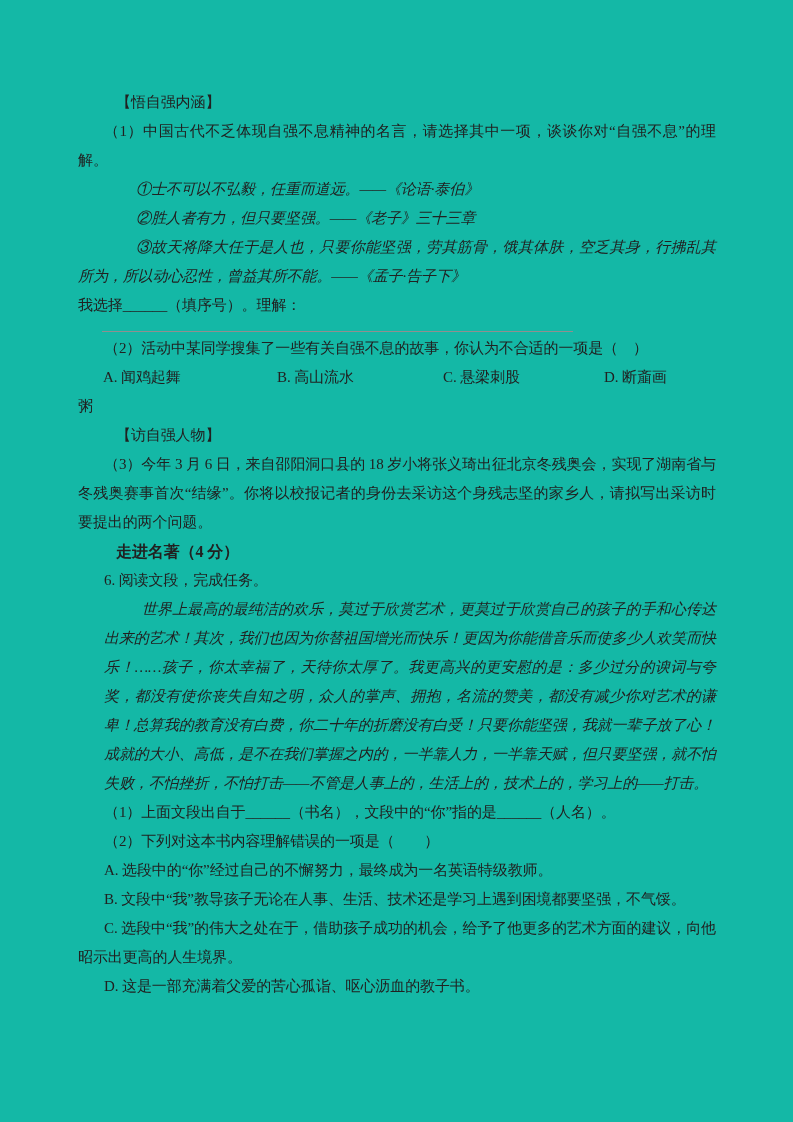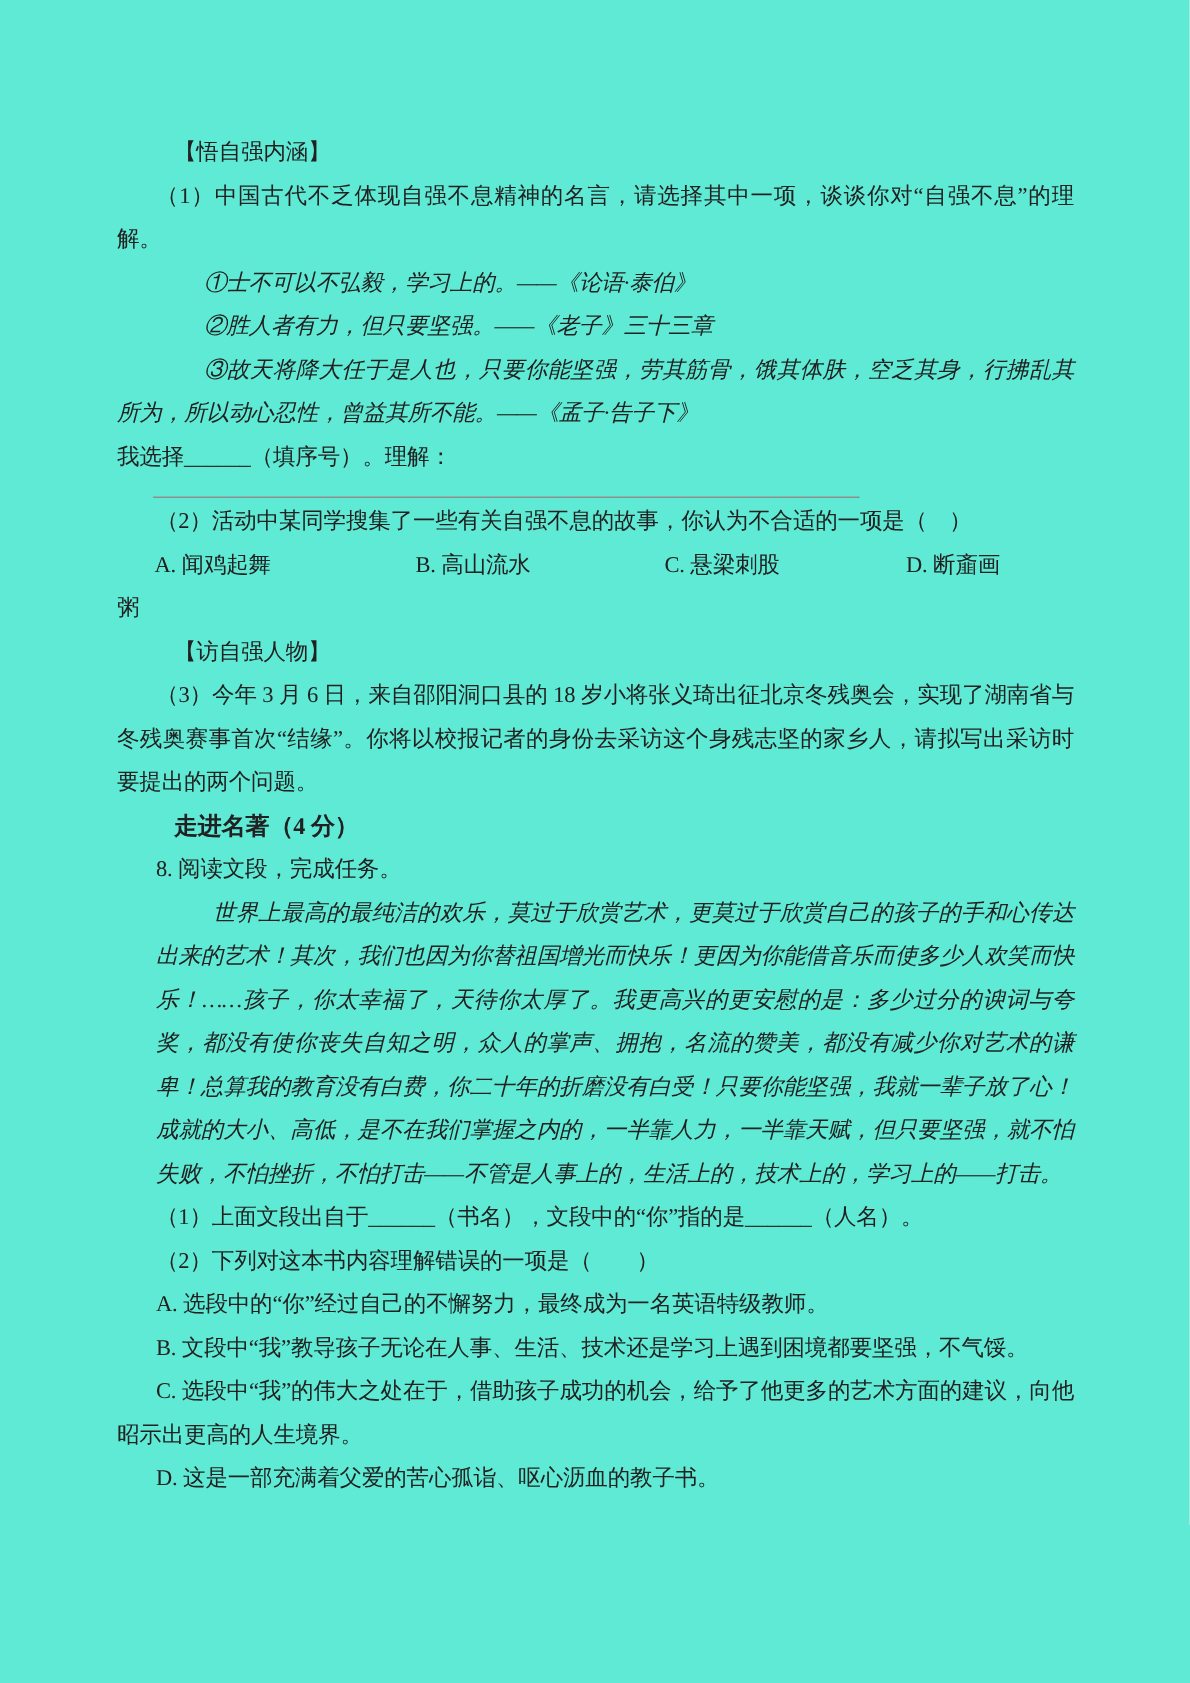--- a/index.html
+++ b/index.html
@@ -1,20 +1,20 @@
 <!DOCTYPE html>
 <html><head>
 <meta charset="utf-8">
 <style>
   html,body{margin:0;padding:0;background:#e8e8e8;}
   .page{
     position:relative;
     width:793px;height:1122px;
     margin:0 auto;
-    background:#5eead4;
+    background:#14b8a6;
     box-sizing:border-box;
     padding:88px 77px 0 78px;
     font-family:"Liberation Serif","DejaVu Serif",serif;
     font-size:15px;
     line-height:29px;
     color:#212121;
     letter-spacing:-0.1px;
     overflow:hidden;
   }
   .page p, .page h2{margin:0;text-align:justify;}
@@ -44,21 +44,21 @@
 </style>
 </head>
 <body>
 
 <div class="page">
 
   <p class="banner">【悟自强内涵】</p>
 
   <p class="q">（1）中国古代不乏体现自强不息精神的名言，请选择其中一项，谈谈你对“自强不息”的理解。</p>
 
-  <p class="quote">①士不可以不弘毅，学习上的。——《论语·泰伯》</p>
+  <p class="quote">①士不可以不弘毅，任重而道远。——《论语·泰伯》</p>
   <p class="quote">②胜人者有力，但只要坚强。——《老子》三十三章</p>
   <p class="quote">③故天将降大任于是人也，只要你能坚强，劳其筋骨，饿其体肤，空乏其身，行拂乱其所为，所以动心忍性，曾益其所不能。——《孟子·告子下》</p>
 
   <p class="flush">我选择______（填序号）。理解：</p>
 
   <hr class="divider">
 
 
   <p class="q">（2）活动中某同学搜集了一些有关自强不息的故事，你认为不合适的一项是（　）</p>
 
@@ -69,21 +69,21 @@
     <span class="opt" style="left:526px">D. 断齑画</span>
   </div>
   <p class="flush">粥</p>
 
   <p class="banner">【访自强人物】</p>
 
   <p class="q">（3）今年 3 月 6 日，来自邵阳洞口县的 18 岁小将张义琦出征北京冬残奥会，实现了湖南省与冬残奥赛事首次“结缘”。你将以校报记者的身份去采访这个身残志坚的家乡人，请拟写出采访时要提出的两个问题。</p>
 
   <h2 class="sec-title">走进名著（4 分）</h2>
 
-  <p class="q">8. 阅读文段，完成任务。</p>
+  <p class="q">6. 阅读文段，完成任务。</p>
 
   <p class="passage">世界上最高的最纯洁的欢乐，莫过于欣赏艺术，更莫过于欣赏自己的孩子的手和心传达出来的艺术！其次，我们也因为你替祖国增光而快乐！更因为你能借音乐而使多少人欢笑而快乐！……孩子，你太幸福了，天待你太厚了。我更高兴的更安慰的是：多少过分的谀词与夸奖，都没有使你丧失自知之明，众人的掌声、拥抱，名流的赞美，都没有减少你对艺术的谦卑！总算我的教育没有白费，你二十年的折磨没有白受！只要你能坚强，我就一辈子放了心！成就的大小、高低，是不在我们掌握之内的，一半靠人力，一半靠天赋，但只要坚强，就不怕失败，不怕挫折，不怕打击——不管是人事上的，生活上的，技术上的，学习上的——打击。</p>
 
   <p class="q">（1）上面文段出自于______（书名），文段中的“你”指的是______（人名）。</p>
   <p class="q">（2）下列对这本书内容理解错误的一项是（　　）</p>
 
   <p class="q">A. 选段中的“你”经过自己的不懈努力，最终成为一名英语特级教师。</p>
   <p class="q">B. 文段中“我”教导孩子无论在人事、生活、技术还是学习上遇到困境都要坚强，不气馁。</p>
   <p class="q">C. 选段中“我”的伟大之处在于，借助孩子成功的机会，给予了他更多的艺术方面的建议，向他昭示出更高的人生境界。</p>
   <p class="q">D. 这是一部充满着父爱的苦心孤诣、呕心沥血的教子书。</p>

